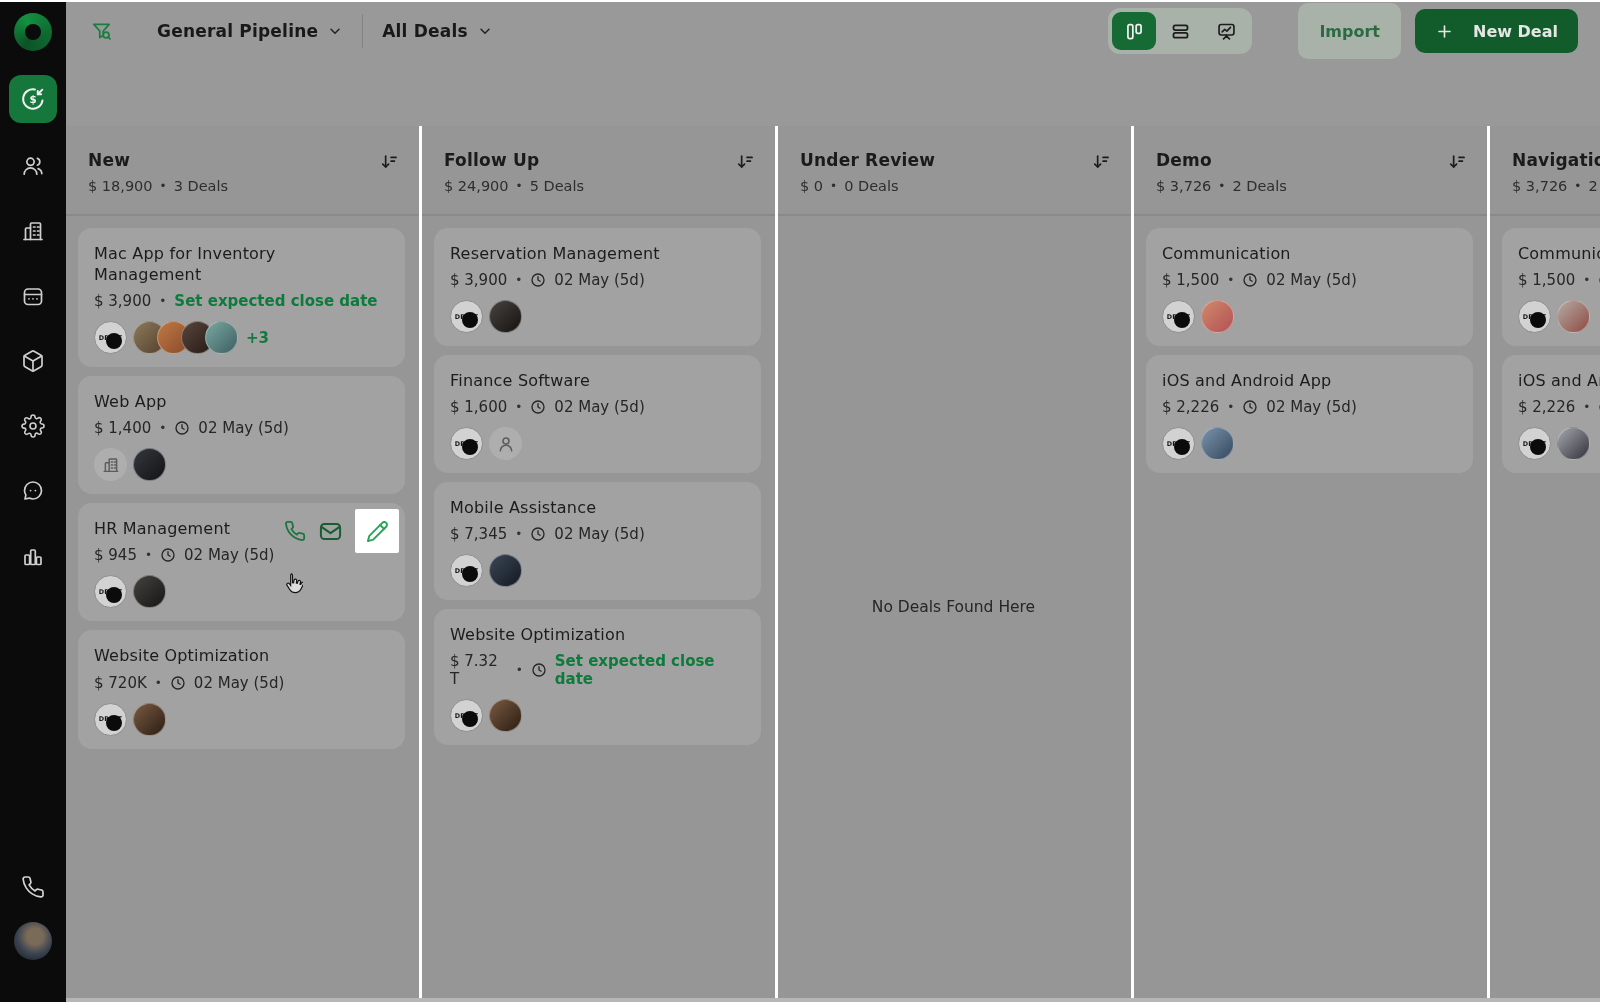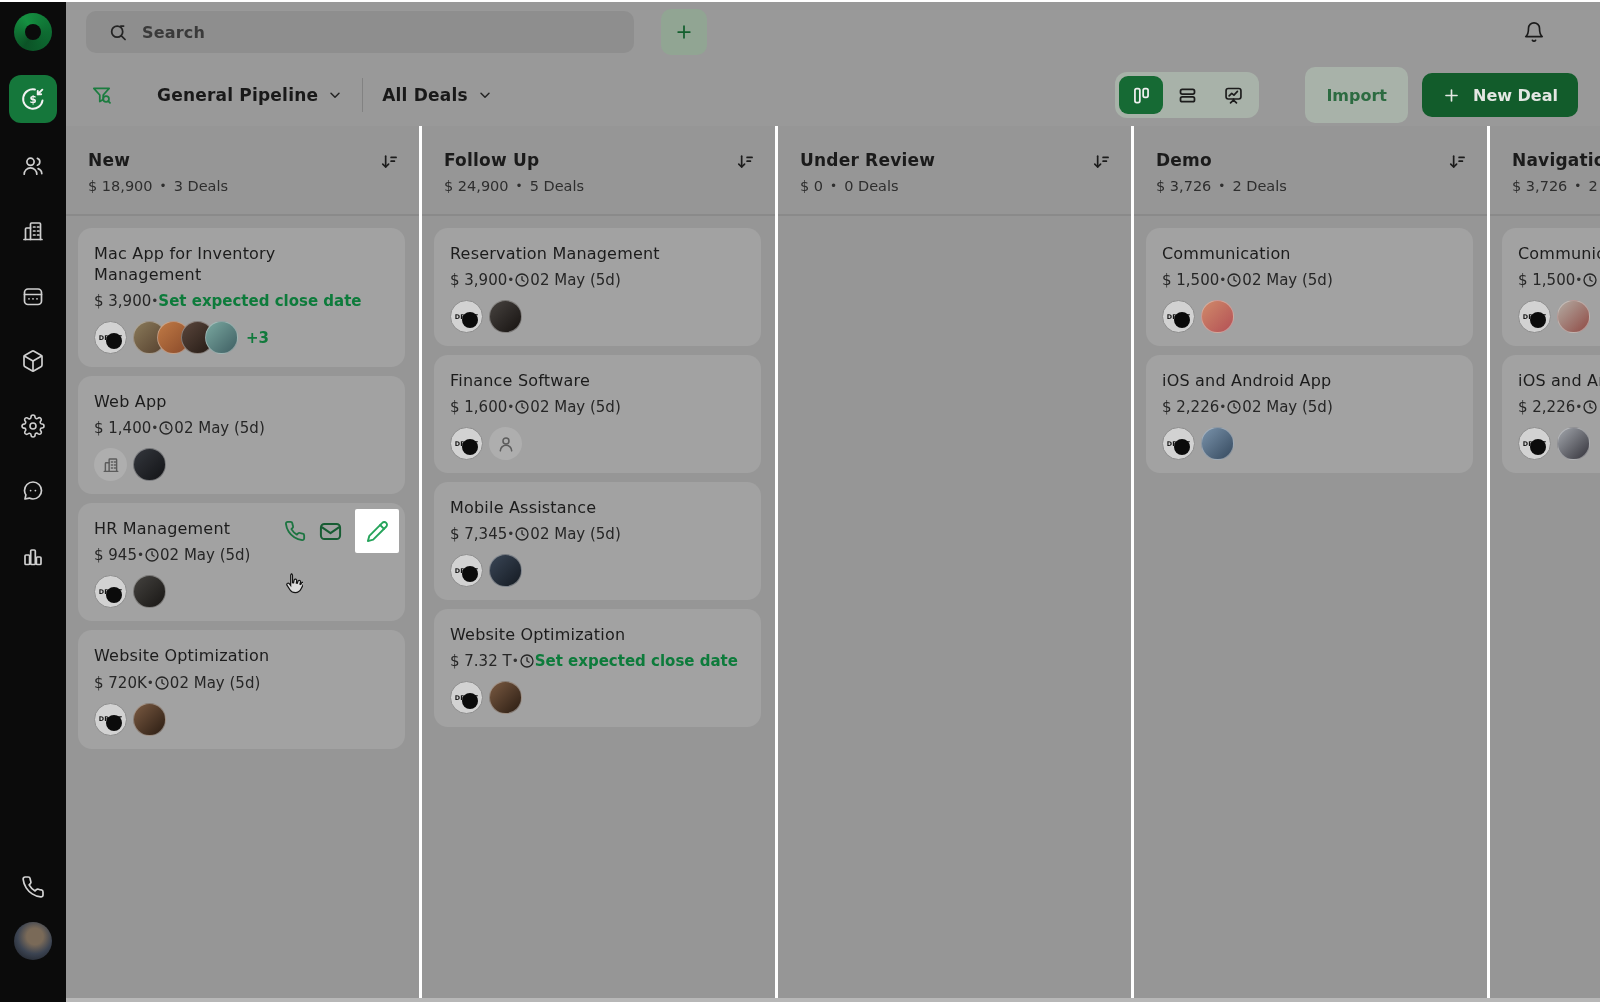--- a/index.html
+++ b/index.html
@@ -51,40 +51,40 @@
   .chev { color:#222; }
   .pl-dd { margin-left:44px; }
   .vdiv { width:1px; height:34px; background:#828282; margin:0 19px; }
   .views { margin-left:auto; background:#a8b2a9; border-radius:12px; padding:4px; display:flex; gap:2px; }
   .seg { width:44px; height:38px; border-radius:9px; display:flex; align-items:center; justify-content:center;
          color:#1c1c1c; cursor:pointer; }
   .seg.active { background:#166a34; color:#f0f0f0; }
   .import-btn { margin-left:46px; height:56px; padding:0 21px; background:#a8b2a9; border-radius:10px;
                 display:flex; align-items:center; font-size:16px; font-weight:700; color:#2c6b41; cursor:pointer; }
   .newdeal-btn { margin-left:14px; height:44px; padding:0 20px; background:#125c2b; border-radius:10px;
-                 display:flex; align-items:center; gap:12px; font-size:16px; font-weight:700; color:#e4e7e3; cursor:pointer; }
+                 display:flex; align-items:center; gap:19px; font-size:16px; font-weight:700; color:#e4e7e3; cursor:pointer; }
 
   
   .board { position:absolute; top:126px; left:0; right:0; bottom:4px; display:flex; overflow:hidden; }
   .scroll-strip { position:absolute; left:0; right:0; bottom:0; height:4px; background:#b7b7b7; }
   .column { width:356px; flex:0 0 356px; border-right:3px solid #ffffff; display:flex; flex-direction:column; background:#969696; }
   .col-head { padding:24px 20px 0 22px; height:90px; border-bottom:2px solid #8a8a8a;
               display:flex; justify-content:space-between; }
   .col-title { font-size:17px; font-weight:700; color:#1b1b1b; letter-spacing:.2px; }
   .col-stats { margin-top:8px; font-size:14.5px; color:#2e2e2e; display:flex; align-items:center; }
   .col-stats .dot { margin:0 7px; font-size:12px; }
   .sort { color:#1c1c1c; cursor:pointer; margin-top:2px; }
   .col-body { flex:1; padding:12px 14px 12px 12px; display:flex; flex-direction:column; gap:9px; position:relative; }
   .col-body.empty { align-items:center; justify-content:center; }
   .empty-text { font-size:15.5px; color:#262626; }
 
   
   .card { background:#a2a2a2; border-radius:14px; padding:15px 16px 13px; position:relative; cursor:pointer; }
   .card-title { font-size:16px; font-weight:400; color:#1c1c1c; line-height:1.32; letter-spacing:.2px; padding-right:4px; }
-  .card-meta { margin-top:7px; display:flex; align-items:center; gap:0; font-size:15px; color:#262626; }
+  .card-meta { margin-top:7px; display:flex; align-items:center; gap:8px; font-size:15px; color:#262626; }
   .card-meta .dot { font-size:12px; color:#333; }
   .clock { color:#262626; display:flex; }
   .date.green { color:#0d7b3b; font-weight:700; }
   .card-avatars { margin-top:11px; display:flex; align-items:center; }
   .av { width:33px; height:33px; border-radius:50%; flex:0 0 auto; }
   .av.logo { background:#d2d2d2; border:1.5px solid #8d8d8d; color:#141414; font-size:6.4px; font-weight:700;
              letter-spacing:.4px; display:flex; align-items:center; justify-content:center; margin-right:6px; }
   .av.photo { border:1.5px solid rgba(225,225,225,.45); }
   .av.photo + .av.photo { margin-left:-9px; }
   .av.iconav { background:#aeaeae; display:flex; align-items:center; justify-content:center; color:#5c5c5c; margin-right:6px; }
@@ -196,48 +196,20 @@
       <svg width="24" height="24" viewBox="0 0 24 24" fill="none" stroke="currentColor" stroke-width="1.7" stroke-linecap="round" stroke-linejoin="round">
         <path d="M22 16.92v3a2 2 0 0 1-2.18 2 19.79 19.79 0 0 1-8.63-3.07 19.5 19.5 0 0 1-6-6 19.79 19.79 0 0 1-3.07-8.67A2 2 0 0 1 4.11 2h3a2 2 0 0 1 2 1.72 12.84 12.84 0 0 0 .7 2.81 2 2 0 0 1-.45 2.11L8.09 9.91a16 16 0 0 0 6 6l1.27-1.27a2 2 0 0 1 2.11-.45 12.84 12.84 0 0 0 2.81.7A2 2 0 0 1 22 16.92z"></path>
       </svg>
     </span>
   </div>
   <div class="side-avatar"></div>
 </nav>
 
 <div class="main">
 
-  <div class="topbar">
-    <div class="search">
-      <span class="s-icon">
-        <svg width="21" height="21" viewBox="0 0 24 24" fill="none" stroke="currentColor" stroke-width="2" stroke-linecap="round">
-          <circle cx="10.5" cy="11" r="6.3"></circle>
-            <path d="M15.3 15.8 19.5 20"></path>
-            <path d="M14.6 4.6h3.2"></path>
-        </svg>
-      </span>
-      <span class="s-label">Search</span>
-    </div>
-    <div class="add-btn">
-      <span>
-        <svg width="20" height="20" viewBox="0 0 24 24" fill="none" stroke="currentColor" stroke-width="2.1" stroke-linecap="round">
-            <path d="M12 5v14M5 12h14"></path>
-          </svg>
-      </span>
-    </div>
-    <div class="top-spacer"></div>
-    <div class="bell">
-      <span>
-        <svg width="22" height="22" viewBox="0 0 24 24" fill="none" stroke="currentColor" stroke-width="1.8" stroke-linecap="round" stroke-linejoin="round">
-          <path d="M18 8A6 6 0 0 0 6 8c0 7-3 9-3 9h18s-3-2-3-9"></path>
-            <path d="M13.73 21a2 2 0 0 1-3.46 0"></path>
-        </svg>
-      </span>
-    </div>
-  </div>
 
   <div class="pipeline-bar">
     <div class="filter-btn">
       <span>
         <svg width="23" height="23" viewBox="0 0 24 24" fill="none" stroke="currentColor" stroke-width="1.8" stroke-linecap="round" stroke-linejoin="round">
           <path d="M4 4.5h16l-6.2 7v4.6l-3.6 2.2v-6.8L4 4.5z"></path>
           <circle cx="16.8" cy="15.6" r="3"></circle>
             <path d="M19 17.8l1.9 1.9"></path>
         </svg>
       </span>
@@ -548,20 +520,23 @@
       </div>
       <span class="sort">
         <svg width="20" height="20" viewBox="0 0 24 24" fill="none" stroke="currentColor" stroke-width="2" stroke-linecap="round" stroke-linejoin="round">
           <path d="M8 5v13"></path>
               <path d="M4.5 14.5 8 18l3.5-3.5"></path>
               <path d="M14.5 6.5h6"></path>
               <path d="M14.5 11h4"></path>
         </svg>
       </span>
     </header>
+    <div class="col-body empty">
+          <div class="empty-text">No Deals Found Here</div>
+        </div>
   </section>
 
   <section class="column">
     <header class="col-head">
       <div>
         <div class="col-title">Demo</div>
         <div class="col-stats">
           <span>$ 3,726</span>
           <span class="dot">•</span>
           <span>2 Deals</span>

